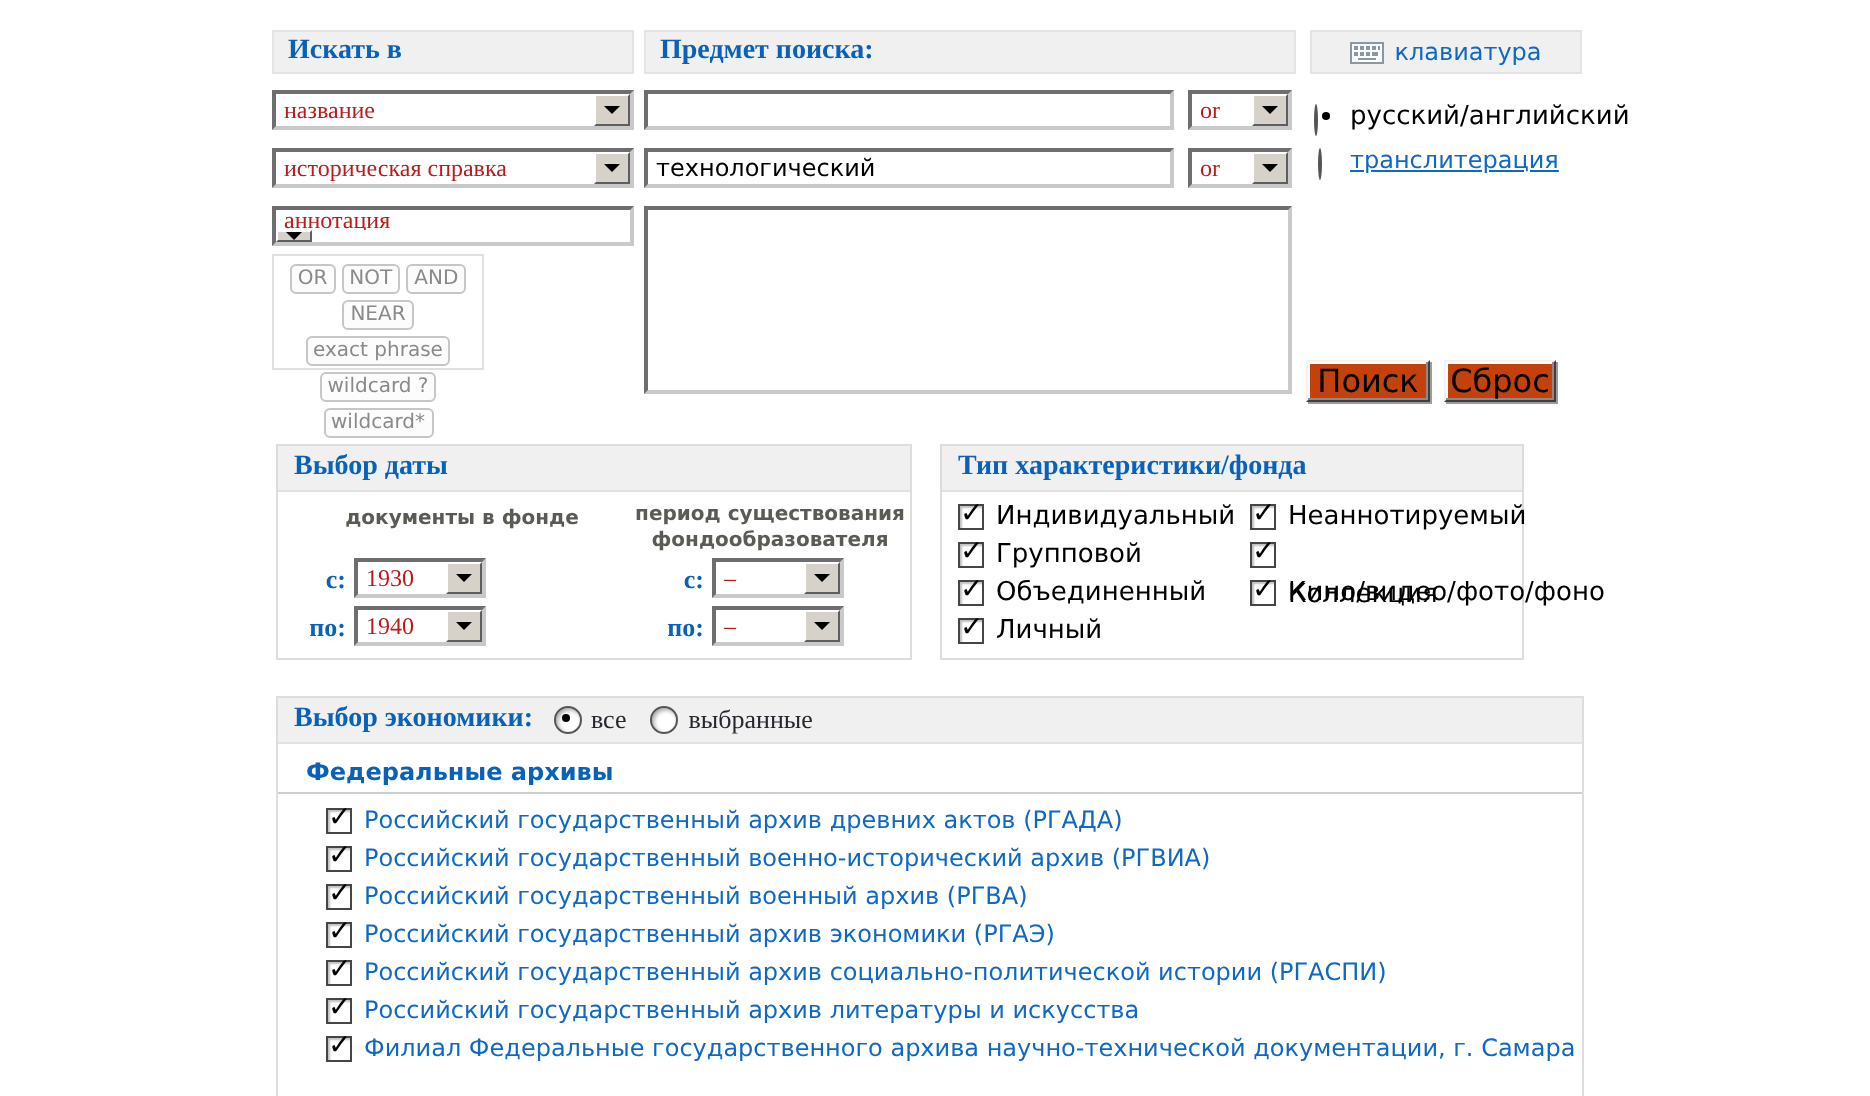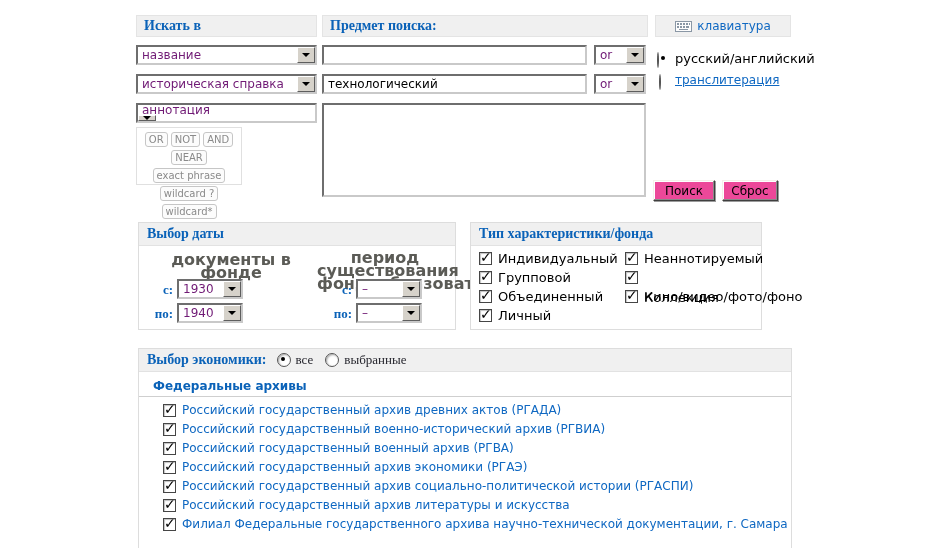--- a/index.html
+++ b/index.html
@@ -16,51 +16,51 @@
                 border-bottom:1px solid #e2e2e2;display:flex;align-items:center;}
   .panel .phead .title{font-family:"Liberation Serif","DejaVu Serif",serif;font-weight:bold;
                 font-size:14px;color:#0a62b8;padding-left:8px;white-space:nowrap;}
   
   .sunken{border:2px solid;border-color:#6e6e6e #c9c9c9 #c9c9c9 #6e6e6e;background:#fff;}
   input.field,textarea.field{font-family:"DejaVu Sans","Liberation Sans",sans-serif;
         font-size:12px;color:#000;padding:1px 4px;outline:none;resize:none;}
   
   .sel{display:flex;align-items:stretch;background:#fff;
        border:2px solid;border-color:#6e6e6e #c9c9c9 #c9c9c9 #6e6e6e;cursor:default;}
-  .sel .txt{flex:1;font-size:12px;color:#701a75;padding:0 4px;display:flex;align-items:center;
-            white-space:nowrap;overflow:hidden;}
+  .sel .txt{flex:1;font-size:12px;color:#b91c1c;padding:0 4px;display:flex;align-items:center;
+            white-space:nowrap;overflow:hidden;font-family:Liberation Serif, serif;}
   .sel .btn{width:16px;background:#d6d2ca;border:1px solid;border-color:#fff #5e5e5e #5e5e5e #fff;
             display:flex;align-items:center;justify-content:center;}
   .arrow-down{width:0;height:0;border-left:4px solid transparent;border-right:4px solid transparent;
             border-top:4px solid #000;}
   
-  .btn3d{background:#ec4899;border:1px solid;border-color:#f4f1ea #3f3f3f #3f3f3f #f4f1ea;
+  .btn3d{background:#c2410c;border:1px solid;border-color:#f4f1ea #3f3f3f #3f3f3f #f4f1ea;
          box-shadow:inset -1px -1px 0 #8b8b8b, inset 1px 1px 0 #fff, 1px 1px 0 #9b9b9b;
-         font-family:"DejaVu Sans","Liberation Sans",sans-serif;font-size:12px;color:#000;
+         font-family:"DejaVu Sans","Liberation Sans",sans-serif;font-size:16px;color:#000;
          display:flex;align-items:center;justify-content:center;cursor:pointer;}
   
   .opbox{border:1px solid #e0e0e0;background:#fff;padding:4px 3px;display:flex;flex-wrap:wrap;
          gap:3px 3px;align-content:flex-start;justify-content:center;}
   .opchip{border:1px solid #c6c6c6;border-radius:3px;background:#fcfcfc;color:#8a8a8a;
           font-size:10px;line-height:13px;padding:0 3px;white-space:nowrap;cursor:pointer;}
   
   .cb{width:13px;height:13px;background:#fff;border:1px solid #454545;
       box-shadow:inset 1px 1px 1px rgba(0,0,0,.25);}
   .cb.checked::after{content:'\2713';display:block;margin:-4px 0 0 0px;font-size:14px;
       font-weight:bold;color:#000;font-family:"DejaVu Sans",sans-serif;}
   
   .radio{width:12px;height:12px;border-radius:50%;background:#fff;border:1px solid #555;
       box-shadow:inset 1px 1px 2px rgba(0,0,0,.35);position:relative;}
   .radio.sel-on::after{content:'';position:absolute;left:3px;top:3px;width:4px;height:4px;
       border-radius:50%;background:#000;}
   
   .link{color:#0f68c2;text-decoration:none;cursor:pointer;}
   .link.u{text-decoration:underline;}
   .serif-dark{font-family:"Liberation Serif","DejaVu Serif",serif;color:#26262e;}
-  .glabel{font-size:16px;font-weight:bold;color:#5b5b56;text-align:center;line-height:13px;}
+  .glabel{font-size:10px;font-weight:bold;color:#5b5b56;text-align:center;line-height:13px;}
   .fromto{font-family:"Liberation Serif","DejaVu Serif",serif;font-weight:bold;font-size:13px;
           color:#0a62b8;text-align:right;}
   .cblabel{font-size:13px;color:#000;white-space:nowrap;}
   .archlabel{font-size:12px;color:#0f68c2;white-space:nowrap;cursor:pointer;}
   .fedrow{border-bottom:1px solid #cfcfcf;}
 </style>
 </head>
 <body>
 
 <div id="stage">

